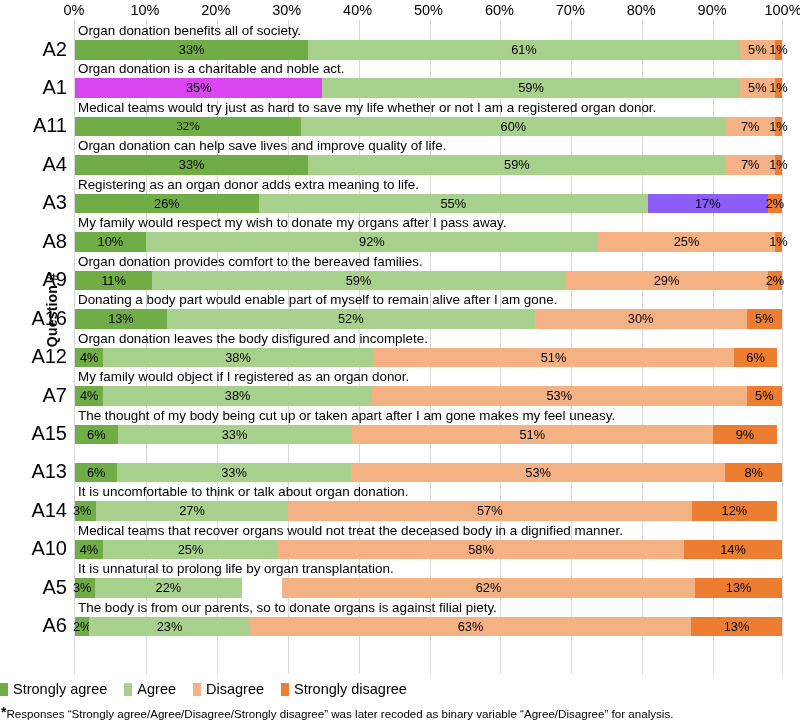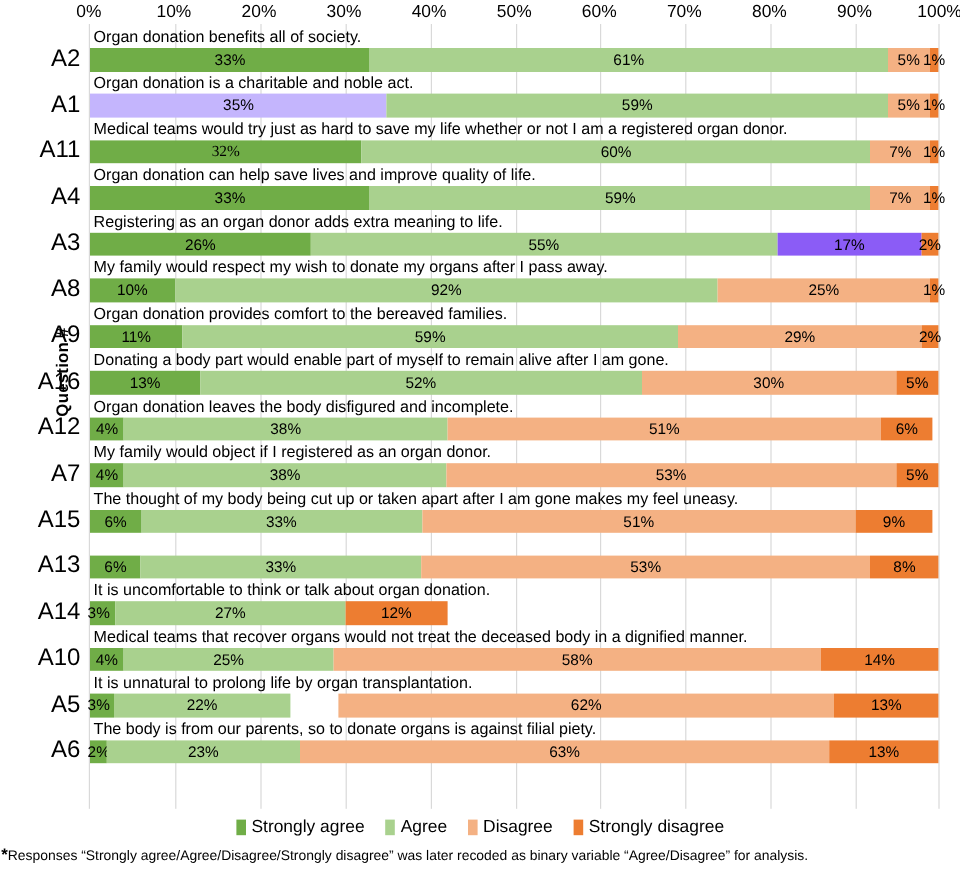--- a/index.html
+++ b/index.html
@@ -113,21 +113,21 @@
     transform: translateX(-50%);
     white-space: nowrap;
   }
 
   
   #legend {
     position: absolute;
     left: 0; top: 678px;
     width: 800px; height: 22px;
     display: flex;
-    justify-content: center;
+    justify-content: flex-start;
     align-items: center;
     gap: 17px;
   }
   .legend-item {
     display: flex;
     align-items: center;
     gap: 5px;
     font-size: 14.5px;
     white-space: nowrap;
   }
@@ -198,21 +198,21 @@
           </div>
           <div class="seg" style="width: 7.09px; background: rgb(237, 125, 49);">
             <span class="seg-label">1%</span>
           </div>
         </div>
       </div>
       <div class="row" style="top: 40.45px;">
         <div class="row-label">A1</div>
         <div class="statement">Organ donation is a charitable and noble act.</div>
         <div class="bar">
-          <div class="seg" style="width: 248.15px; background: #c4b5fd;">
+          <div class="seg" style="width: 248.15px; background: #d946ef;">
             <span class="seg-label">35%</span>
           </div>
           <div class="seg" style="width: 418.31px; background: rgb(169, 209, 142);">
             <span class="seg-label">59%</span>
           </div>
           <div class="seg" style="width: 35.45px; background: rgb(244, 177, 131);">
             <span class="seg-label">5%</span>
           </div>
           <div class="seg" style="width: 7.09px; background: rgb(237, 125, 49);">
             <span class="seg-label">1%</span>
@@ -400,20 +400,23 @@
       </div>
       <div class="row" style="top: 463.4px;">
         <div class="row-label">A14</div>
         <div class="statement">It is uncomfortable to think or talk about organ donation.</div>
         <div class="bar">
           <div class="seg" style="width: 21.27px; background: rgb(112, 173, 71);">
             <span class="seg-label" style="left: 0px; transform: translateX(-2px);">3%</span>
           </div>
           <div class="seg" style="width: 191.43px; background: rgb(169, 209, 142);">
             <span class="seg-label">27%</span>
+          </div>
+          <div class="seg" style="width: 404.13px; background: rgb(244, 177, 131);">
+            <span class="seg-label">57%</span>
           </div>
           <div class="seg" style="width: 85.08px; background: rgb(237, 125, 49);">
             <span class="seg-label">12%</span>
           </div>
         </div>
       </div>
       <div class="row" style="top: 501.85px;">
         <div class="row-label">A10</div>
         <div class="statement">Medical teams that recover organs would not treat the deceased body in a dignified manner.</div>
         <div class="bar">

